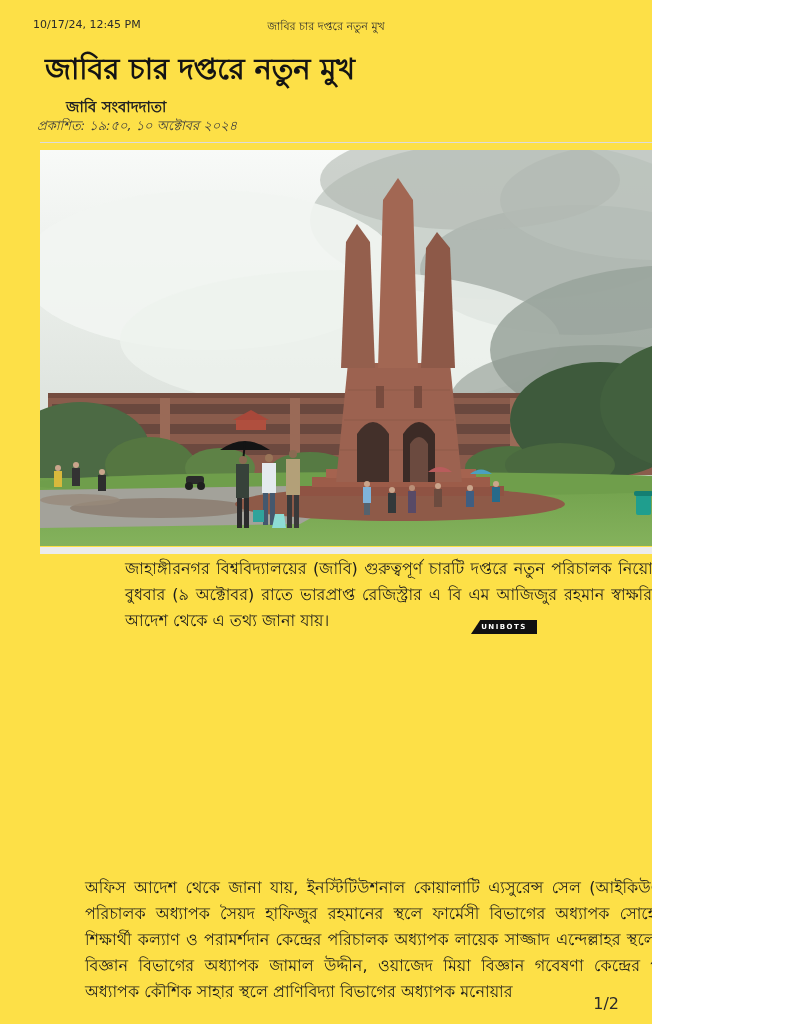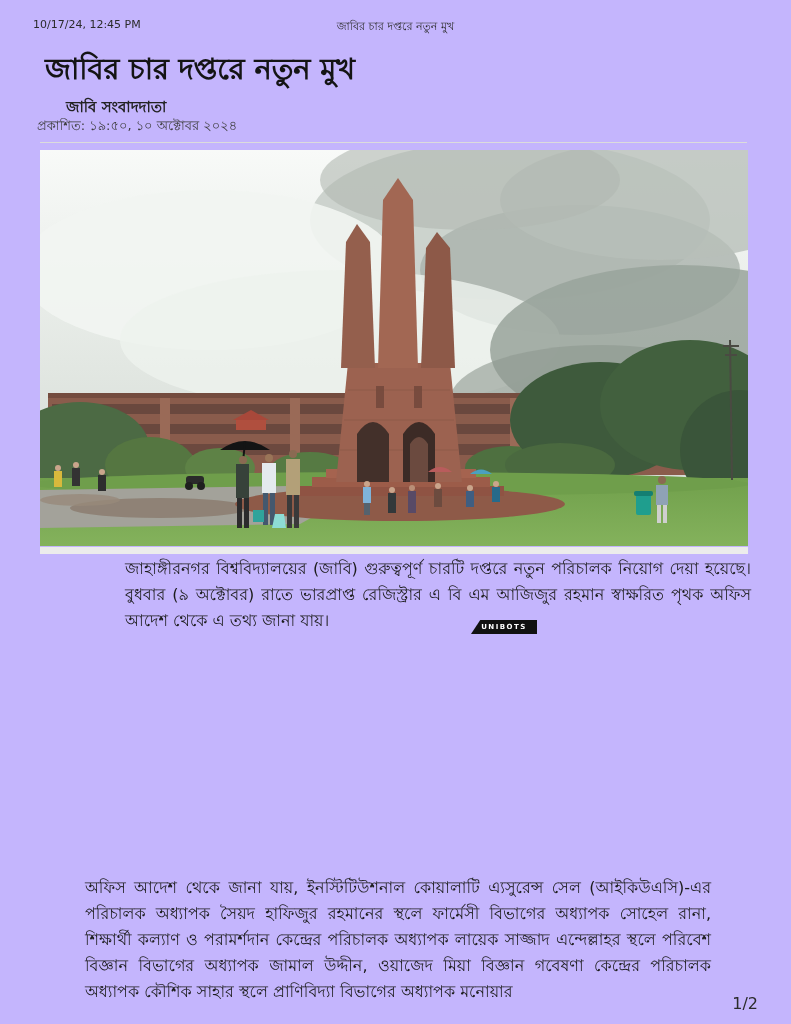--- a/index.html
+++ b/index.html
@@ -1,21 +1,21 @@
 <!DOCTYPE html>
 <html><head>
 <meta charset="utf-8">
 <style>
   * { margin:0; padding:0; box-sizing:border-box; }
   html,body { background:#ffffff; }
   body { font-family:"DejaVu Sans", sans-serif; }
   .page {
     position:relative;
-    width:791px; height:1024px;
-    background:#c4b5fd;
+    width:652px; height:1024px;
+    background:#fde047;
     overflow:hidden;
   }
   .print-datetime {
     position:absolute; left:33px; top:18px;
     font-size:11px; color:#2b2b2b;
   }
   .print-title {
     position:absolute; left:0; right:0; top:18px;
     text-align:center; font-size:11px; color:#2b2b2b;
   }
@@ -23,21 +23,21 @@
     position:absolute; left:45px; top:46px; width:660px;
     font-size:29px; font-weight:bold; color:#141414;
     letter-spacing:-0.2px;
   }
   .byline {
     position:absolute; left:66px; top:95px;
     font-size:15px; font-weight:bold; color:#222;
   }
   .published {
     position:absolute; left:37px; top:116px;
-    font-size:13px; color:#3d3d3d;
+    font-size:13px; color:#3d3d3d;font-style:italic;
   }
   .divider {
     position:absolute; left:40px; top:142px;
     width:707px; height:1px; background:#dcdcdc;
   }
   .photo-wrap {
     position:absolute; left:40px; top:150px;
     width:708px; height:396px; overflow:hidden;
   }
   .photo-wrap svg { display:block; width:708px; height:396px; }

